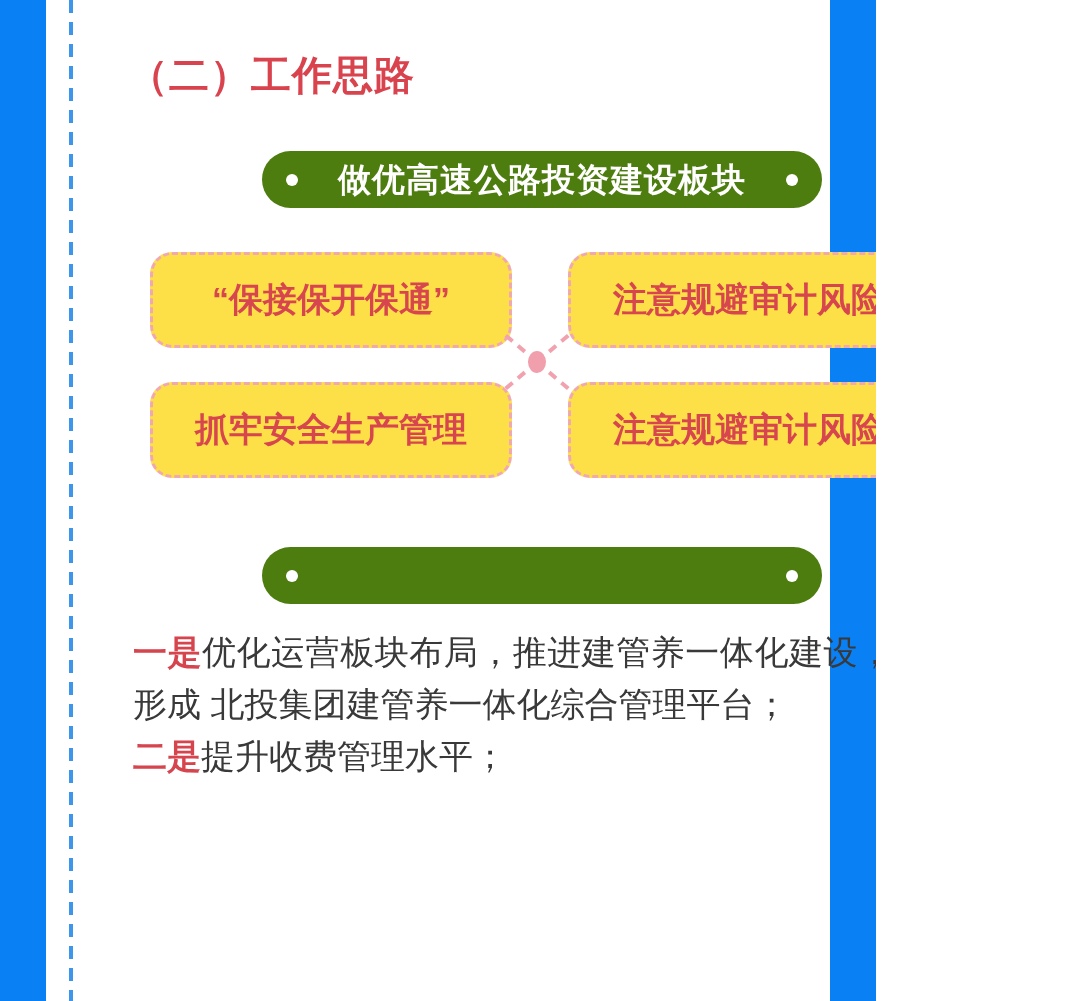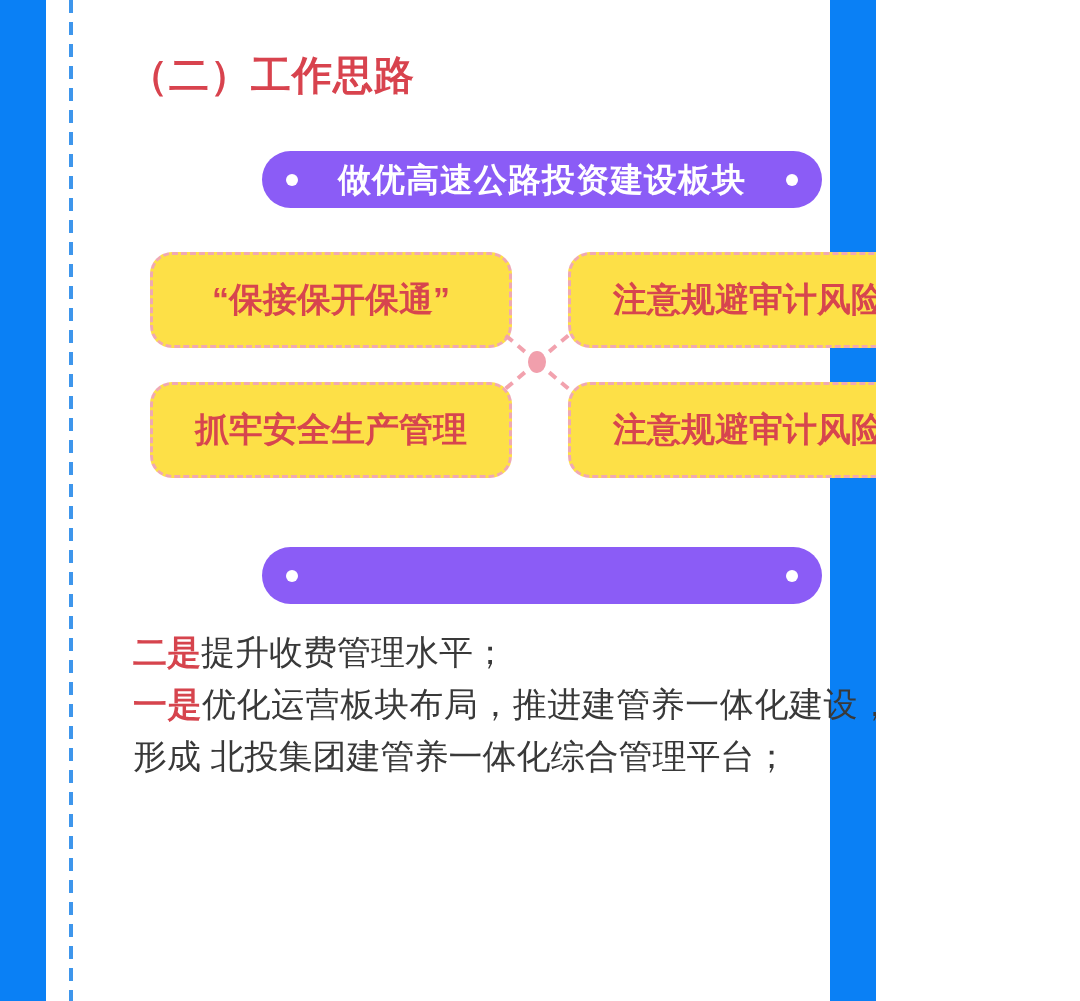--- a/index.html
+++ b/index.html
@@ -25,21 +25,21 @@
 
   
   .section-title {
     position: absolute; left: 128px; top: 48px;
     font-size: 40px; font-weight: bold; color: #d8434e; letter-spacing: 1px;
   }
 
   
   .pill {
     position: absolute; left: 262px; width: 560px; height: 57px;
-    background: #8b5cf6; border-radius: 29px;
+    background: #4d7c0f; border-radius: 29px;
     display: flex; align-items: center; justify-content: space-between;
     padding: 0 24px;
   }
   .pill.first  { top: 151px; }
   .pill.second { top: 547px; }
   .pill-dot { width: 12px; height: 12px; border-radius: 50%; background: #ffffff; flex: 0 0 auto; }
   .pill-label {
     flex: 1 1 auto; text-align: center;
     color: #ffffff; font-size: 33px; font-weight: bold; letter-spacing: 1px;
     line-height: 57px; white-space: nowrap;
@@ -109,17 +109,17 @@
     <line x1="50" y1="50" x2="83" y2="78" stroke="#f2a2ae" stroke-width="4" stroke-dasharray="9 7"></line>
     <ellipse cx="50" cy="50" rx="9" ry="11" fill="#f19fac"></ellipse>
   </svg>
 
   <div class="pill second">
     <span class="pill-dot"></span>
     <span class="pill-dot"></span>
   </div>
 
   <div class="points">
+    <p><span class="point-num">一是</span><span>优化运营板块布局，推进建管养一体化建设，最终形成 北投集团建管养一体化综合管理平台；</span></p>
     <p><span class="point-num">二是</span><span>提升收费管理水平；</span></p>
-    <p><span class="point-num">一是</span><span>优化运营板块布局，推进建管养一体化建设，最终形成 北投集团建管养一体化综合管理平台；</span></p>
   </div>
 
 </div>
 
 </body></html>

